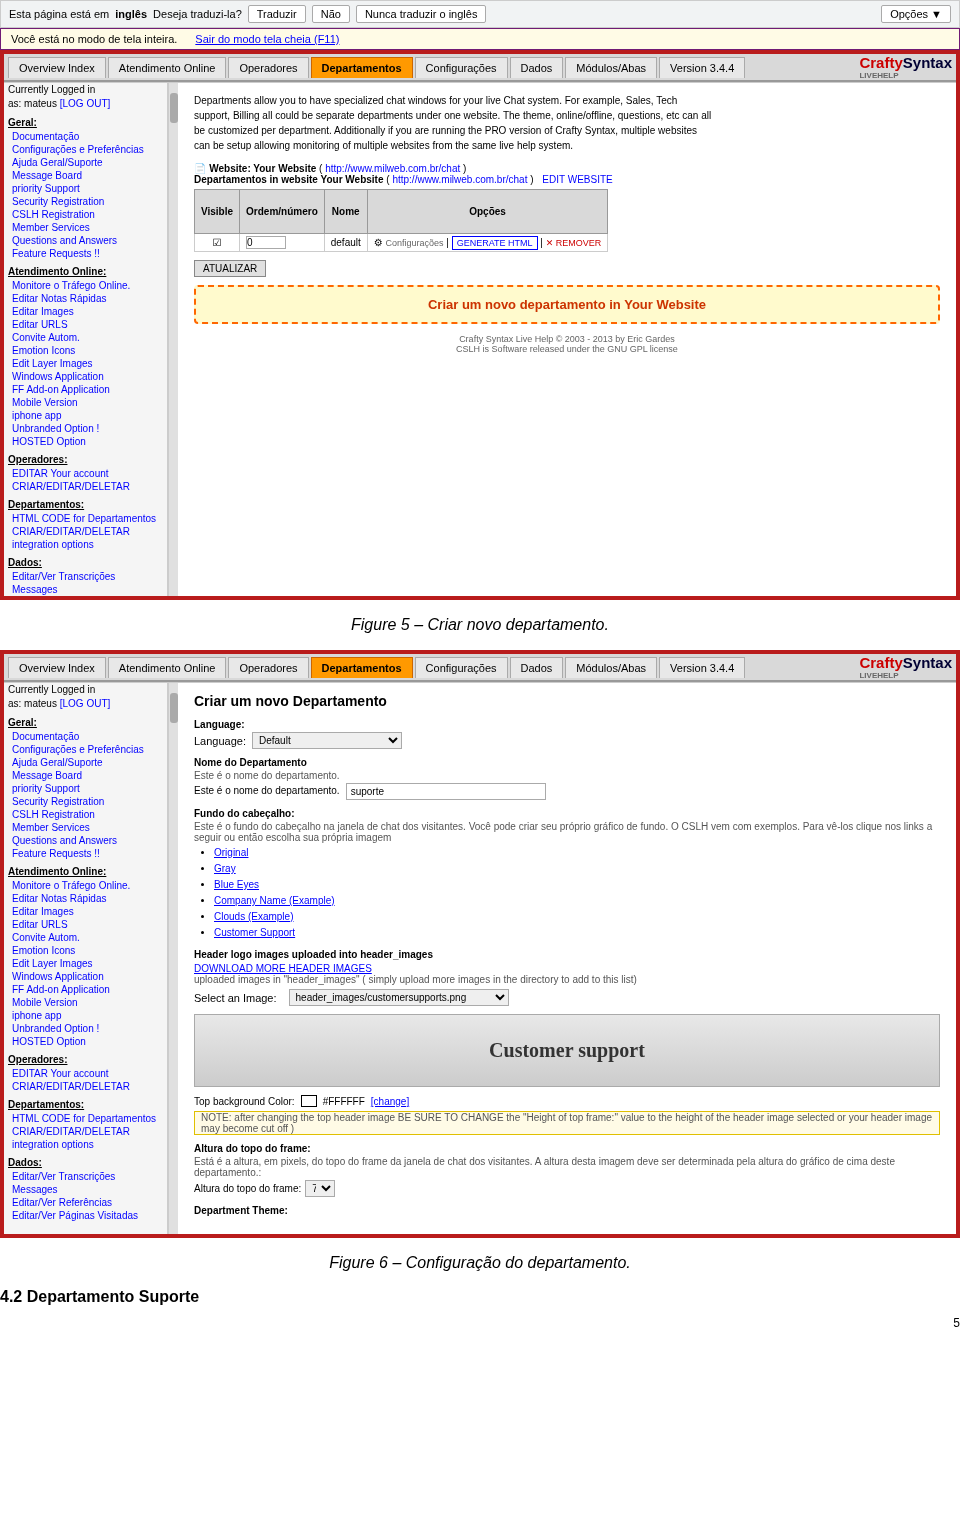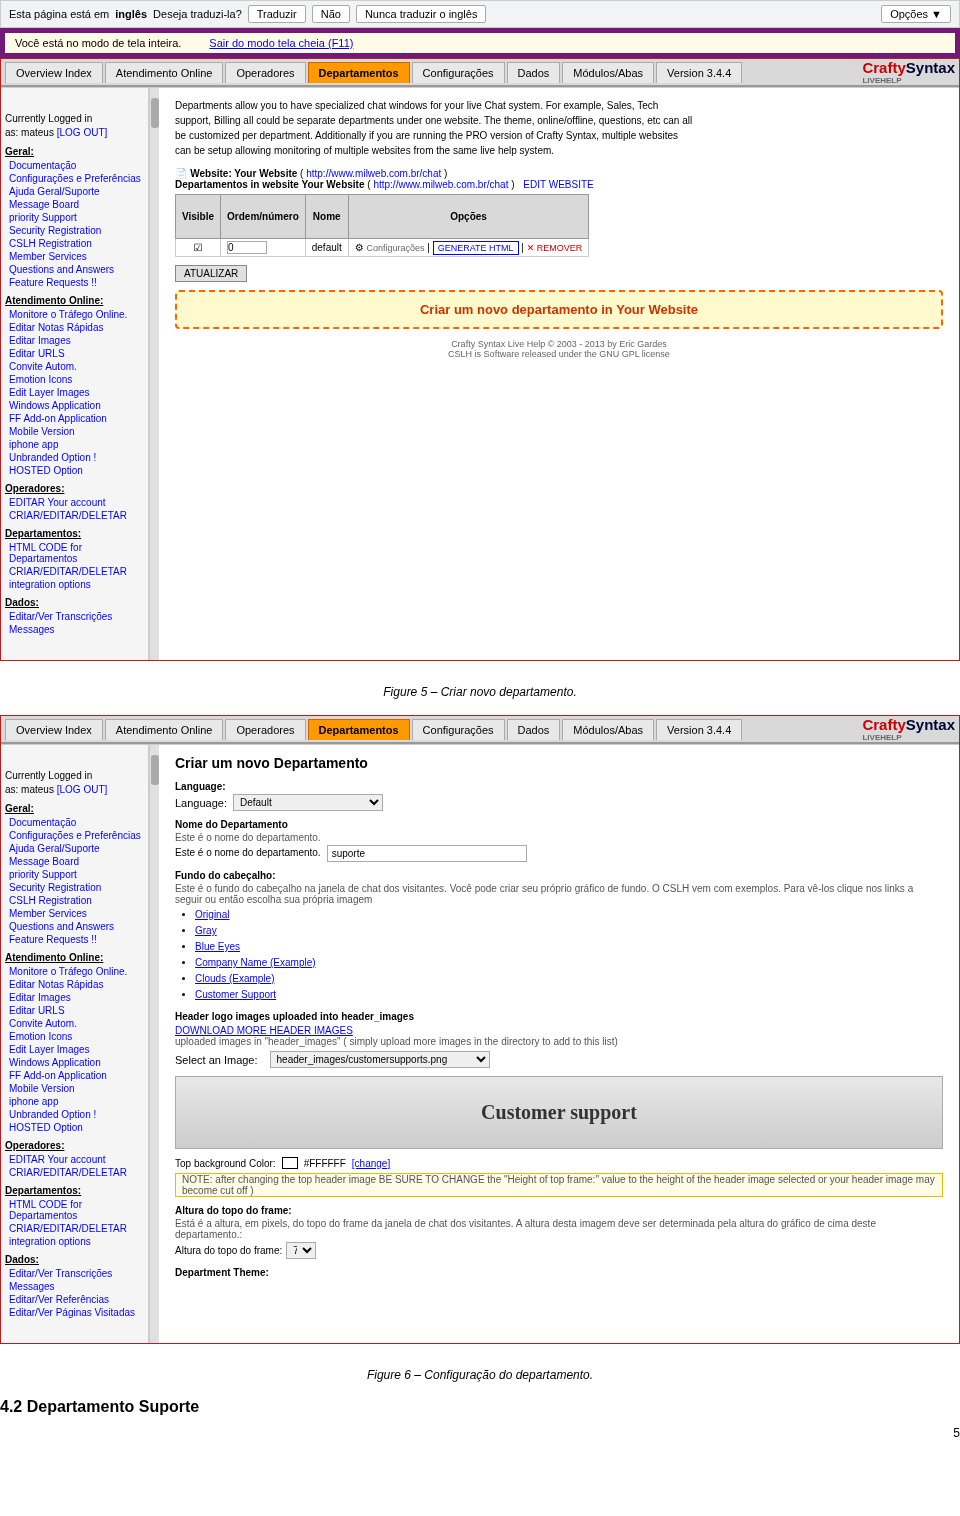--- a/index.html
+++ b/index.html
@@ -16,26 +16,26 @@
     .translate-bar button {
       background: #fff;
       border: 1px solid #aaa;
       padding: 2px 8px;
       cursor: pointer;
       font-size: 11px;
       border-radius: 2px;
     }
     .fullscreen-bar {
       background: #fffbe6;
-      border: 5px solid #701a75;
+      border: 1px solid #701a75;
       padding: 4px 10px;
       font-size: 11px;
       display: flex;
       align-items: center;
-      gap: 28px;
+      gap: 18px;
     }
     .fullscreen-bar a { color: #00f; text-decoration: underline; cursor: pointer; }
 
     
     .app-nav {
       background: #d9d9d9;
       border-bottom: 2px solid #999;
       display: flex;
       align-items: center;
       padding: 0 4px;
@@ -55,25 +55,25 @@
       border-color: #cc6600;
       font-weight: bold;
     }
 
     
     .main-layout {
       display: flex;
       border-top: 1px solid #ccc;
     }
     .sidebar {
-      width: 148px;
+      width: 164px;
       min-height: 500px;
       background: #f5f5f5;
       border-right: 1px solid #ccc;
-      padding: 24px 4px;
+      padding: 0 4px;
       font-size: 10px;
     }
     .sidebar-user {
       font-size: 10px;
       margin-bottom: 6px;
       line-height: 1.4;
     }
     .sidebar-user a { color: #00f; text-decoration: none; }
     .sidebar-section-title {
       font-weight: bold;
@@ -91,23 +91,23 @@
 
     
     .content {
       flex: 1;
       padding: 10px 16px;
       background: #fff;
     }
 
     
     .figure-container {
-      border: 1px solid #b91c1c;
+      border: 4px solid #b91c1c;
       background: #701a75;
-      margin-bottom: 24px;
+      margin-bottom: 16px;
       position: relative;
       overflow: hidden;
     }
     .fig5-desc {
       font-size: 10px;
       line-height: 1.5;
       margin-bottom: 10px;
       max-width: 520px;
     }
     .fig5-website-link {
@@ -170,21 +170,21 @@
       width: 8px;
       height: 30px;
       background: #aaa;
       border-radius: 3px;
       margin-top: 10px;
     }
 
     
     .figure-caption {
       text-align: center;
-      font-size: 12px;
+      font-size: 16px;
       font-style: italic;
       margin: 6px 0 16px 0;
       color: #000;
     }
 
     
     .fig6-title {
       font-size: 14px;
       font-weight: bold;
       margin-bottom: 10px;

